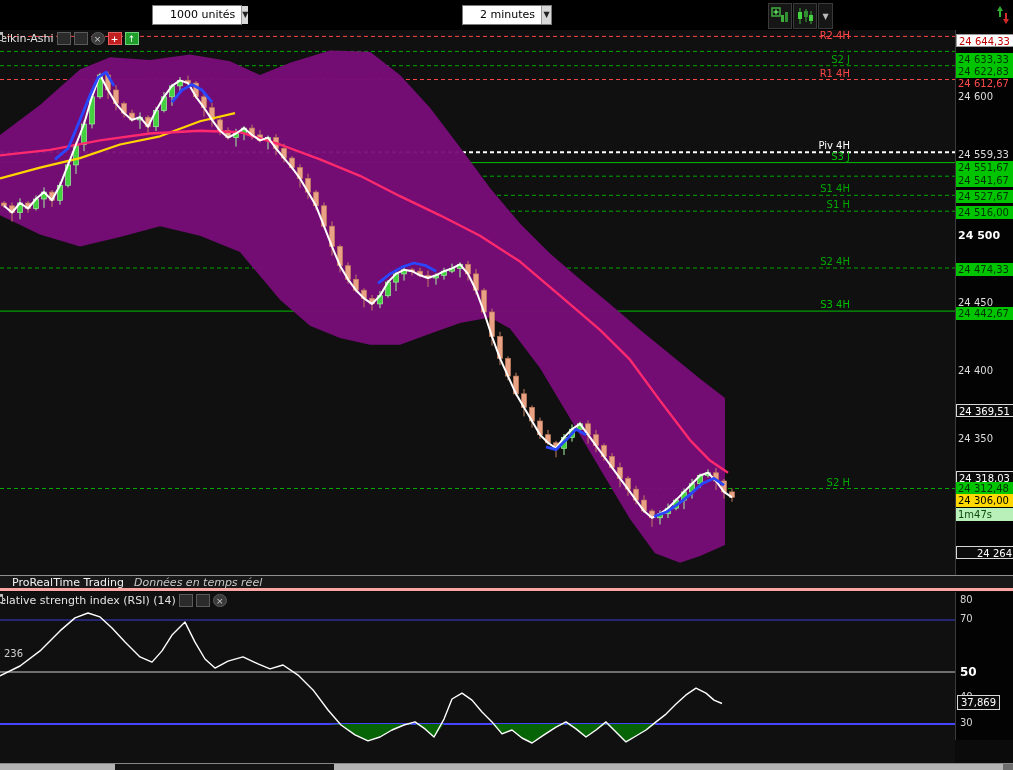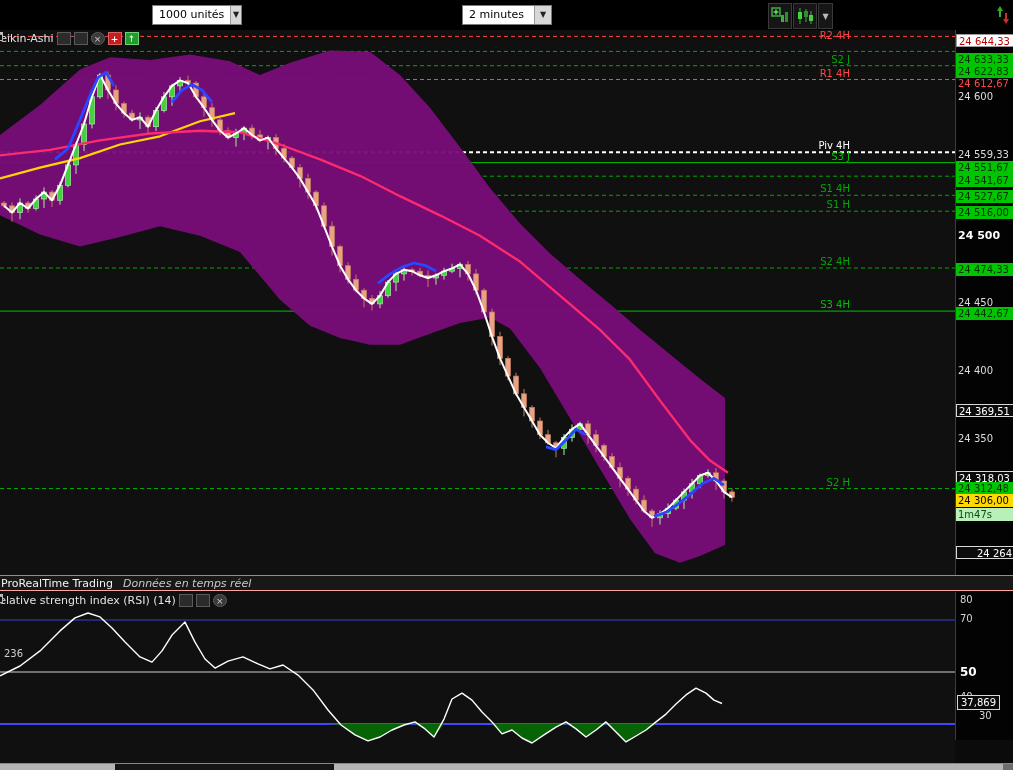--- a/index.html
+++ b/index.html
@@ -2,21 +2,21 @@
 <html><head>
 <meta charset="utf-8">
 <style>
   html,body{margin:0;padding:0;background:#000;}
   .screen{position:relative;width:1013px;height:770px;background:#0b0b0b;overflow:hidden;
           font-family:"DejaVu Sans","Liberation Sans",sans-serif;color:#ddd;}
   
   .toolbar{position:absolute;left:0;top:0;width:1013px;height:30px;background:#000;}
   .dd{position:absolute;top:5px;height:20px;background:#fff;border:1px solid #7a7a7a;
       display:flex;align-items:stretch;box-sizing:border-box;cursor:default;}
-  .dd-label{padding:2px 6px 0 6px;font-size:11px;color:#000;white-space:nowrap;flex:1;}
+  .dd-label{padding:2px 6px 0 6px;font-size:11px;color:#000;white-space:nowrap;flex:1;margin-left:11px;}
   .dd-arrow{width:16px;background:#d8d8d8;border-left:1px solid #999;color:#222;
             font-size:8px;line-height:18px;text-align:center;}
   .cbtns{position:absolute;left:768px;top:3px;display:flex;gap:1px;}
   .cbtn{width:22px;height:24px;background:#161616;border:1px solid #3a3a3a;
         display:flex;align-items:center;justify-content:center;}
   .cbtn.narrow{width:13px;color:#bbb;font-size:8px;}
   .alertbtn{position:absolute;right:2px;top:3px;width:16px;height:24px;
             display:flex;align-items:center;justify-content:center;}
   
   .main-chart{position:absolute;left:0;top:30px;width:955px;height:545px;background:#101011;overflow:hidden;}
@@ -35,22 +35,22 @@
       padding:0 2px;color:#ddd;white-space:nowrap;box-sizing:border-box;}
   .pa.bold{font-weight:bold;font-size:11px;color:#fff;}
   .pa.red-text{color:#ff4a4a;}
   .pa.red-box{background:#ffffff;color:#c00000;border:1px solid #9a9a9a;}
   .pa.green-box{background:#00c400;color:#013301;}
   .pa.white-box{background:#0b0b0b;color:#fff;border:1px solid #d8d8d8;}
   .pa.yellow-box{background:#ffd800;color:#000;}
   .pa.countdown{background:#b9efb9;color:#0c4d0c;}
   
   .strip{position:absolute;left:0;top:575px;width:1013px;height:16px;background:#181818;
-         border-top:1px solid #8f8f8f;border-bottom:1px solid #fca5a5;box-sizing:border-box;
-         display:flex;align-items:center;gap:10px;padding-left:1px;font-size:11px;}
+         border-top:1px solid #8f8f8f;border-bottom:3px solid #fca5a5;box-sizing:border-box;
+         display:flex;align-items:center;gap:10px;padding-left:12px;font-size:11px;}
   .strip .brand{color:#f2f2f2;}
   .strip .status{color:#c9c9c9;font-style:italic;}
   
   .rsi-panel{position:absolute;left:0;top:592px;width:955px;height:171px;background:#101011;overflow:hidden;}
   .rsi-panel svg{position:absolute;left:0;top:0;}
   .rsi-left-label{position:absolute;left:4px;top:56px;font-size:10px;color:#cfcfcf;z-index:4;}
   .rsi-axis{position:absolute;left:955px;top:592px;width:58px;height:148px;background:#030303;
             border-left:1px solid #3c3c3c;box-sizing:border-box;overflow:hidden;}
   .ra{position:absolute;left:4px;font-size:10px;color:#d5d5d5;}
   .ra.bold{font-weight:bold;font-size:12px;color:#fff;}
@@ -405,21 +405,21 @@
       <span class="ih round">×</span>
     </div>
     <div class="rsi-left-label">236</div>
   </div>
 
   <div class="rsi-axis" id="rsiAxis">
       <div class="ra" style="top: 2px;">80</div>
       <div class="ra" style="top: 21px;">70</div>
       <div class="ra bold" style="top: 73px;">50</div>
       <div class="ra" style="top: 99px;">40</div>
-      <div class="ra" style="top: 118px; margin-left: 19px;">30</div>
+      <div class="ra" style="top: 125px;">30</div>
       <div class="ra" style="top: 150px;">20</div>
       <div class="rsi-current" style="top: 103px;">37,869</div>
     </div>
 
   <div class="bottom-bar">
     <div class="bottom-handle"></div>
     <div class="bottom-corner"></div>
   </div>
 
 </div>

